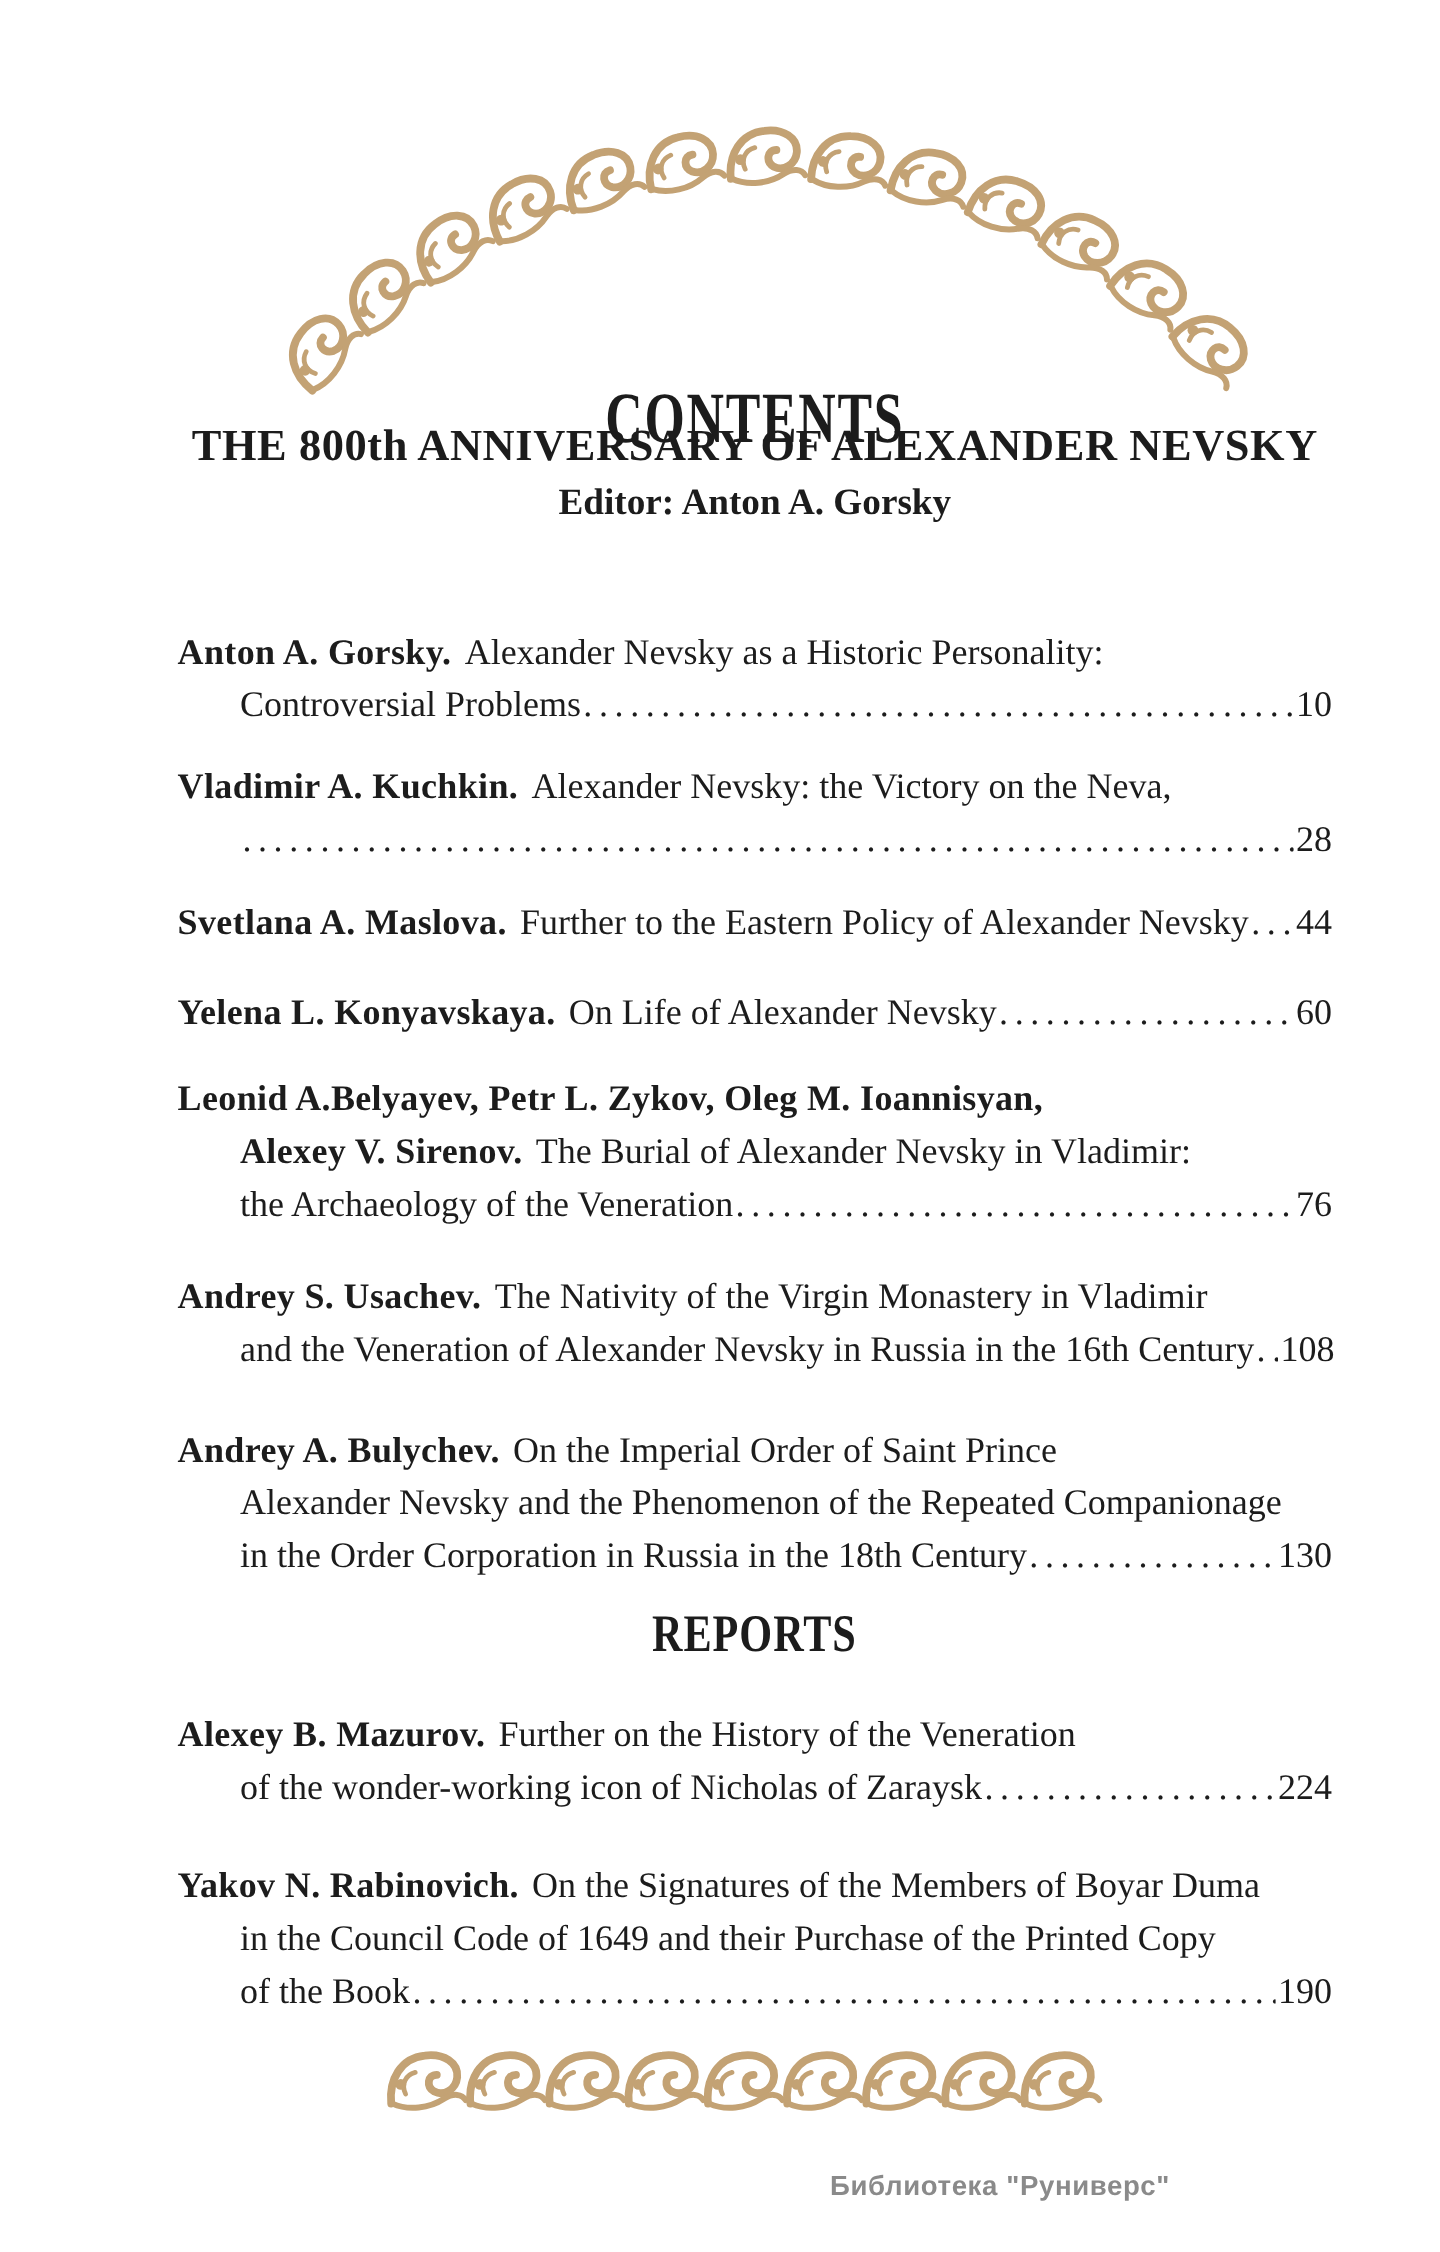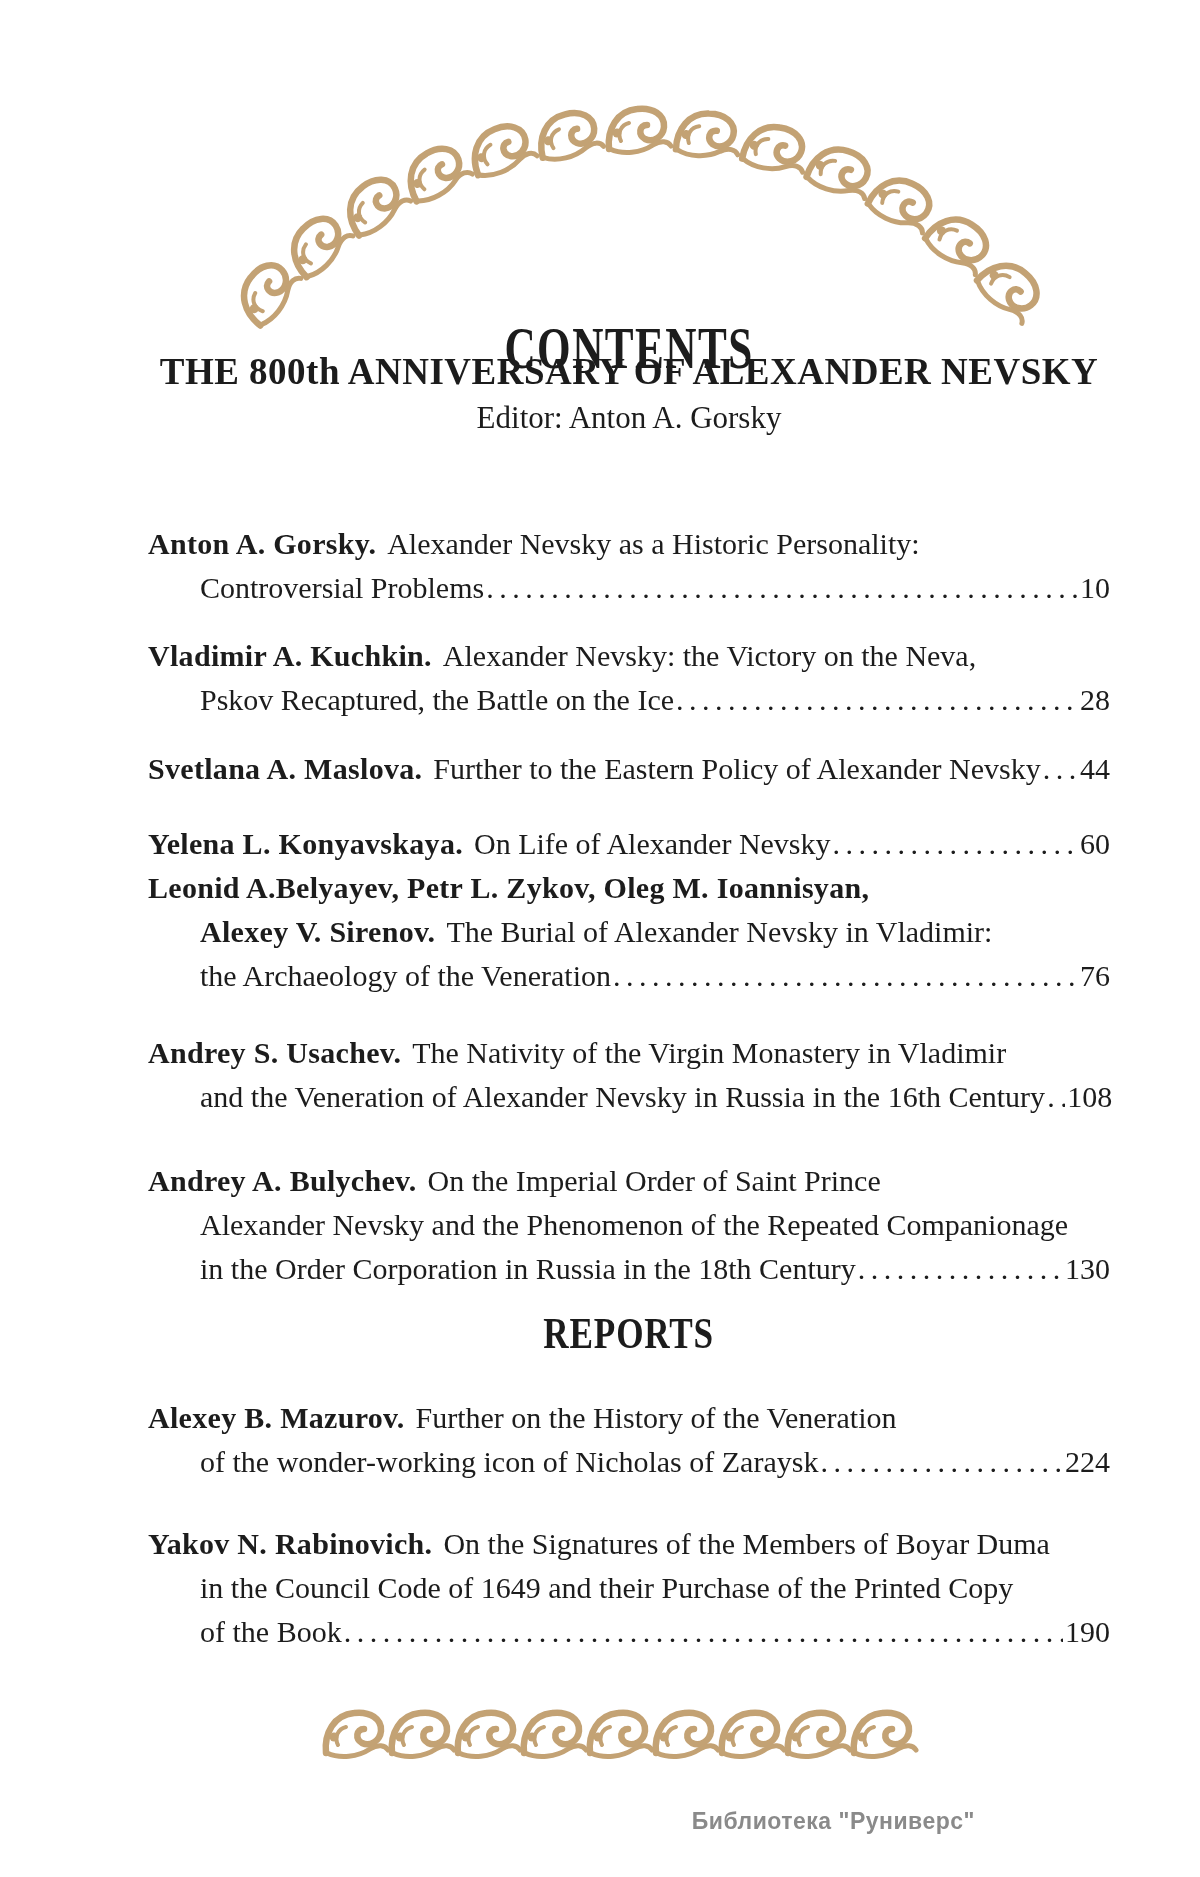--- a/index.html
+++ b/index.html
@@ -15,42 +15,42 @@
   .ornament-arc { position:absolute; left:260px; top:140px; }
   .ornament-band { position:absolute; left:324px; top:1706px; }
 
   
   .head-wrap { position:absolute; left:148px; width:962px; text-align:center; }
   .title {
     top:278px; font-size:60px; font-weight:600; letter-spacing:2px; line-height:1;
   }
   .title .sq { display:inline-block; transform:scaleX(0.72); transform-origin:center; }
   .subtitle { top:352px; font-size:37px; font-weight:700; line-height:1.1; letter-spacing:0.5px; }
-  .editor { top:401px; font-size:31px; font-weight:400; line-height:1.1; }
+  .editor { top:401px; font-size:31px; font-weight:700; line-height:1.1; }
 
   
   .toc { position:absolute; left:148px; top:522px; width:962px; font-size:30px; line-height:44px; }
   .toc-entry { margin:0; }
   .toc-line { white-space:nowrap; }
   .toc-line.indent { padding-left:52px; }
   .toc-line.has-page { display:flex; align-items:flex-end; }
   .author { font-weight:700; margin-right:11px; letter-spacing:0.3px; }
   .ttl { font-weight:400; }
   .dots { flex:1 1 auto; overflow:hidden; white-space:nowrap; min-width:18px; margin:0 2px; }
   .dots::after {
     content:"..................................................................................................................................................";
     letter-spacing:5.5px;
   }
   .pagenum { flex:0 0 auto; }
 
   
   .g1 .toc-entry:nth-child(2) { margin-top:24px; }
   .g1 .toc-entry:nth-child(3) { margin-top:25px; }
   .g1 .toc-entry:nth-child(4) { margin-top:31px; }
-  .g1 .toc-entry:nth-child(5) { }
+  .g1 .toc-entry:nth-child(5) { margin-top:28px; }
   .g1 .toc-entry:nth-child(6) { margin-top:33px; }
   .g1 .toc-entry:nth-child(7) { margin-top:40px; }
   .section-header {
     margin:21px 0 0 0; text-align:center; font-size:44px; font-weight:600;
     letter-spacing:1px; line-height:44px;
   }
   .section-header .sq { display:inline-block; transform:scaleX(0.8); transform-origin:center; }
   .g2 .toc-entry:nth-child(1) { margin-top:40px; }
   .g2 .toc-entry:nth-child(2) { margin-top:38px; }
 
@@ -102,21 +102,20 @@
           <div class="toc-line"><span class="author">Anton A. Gorsky.</span><span class="ttl">Alexander Nevsky as a Historic Personality:</span></div>
           <div class="toc-line indent has-page">
             <span class="ttl">Controversial Problems</span>
             <span class="dots"></span>
             <span class="pagenum">10</span>
           </div>
         </div>
         <div class="toc-entry">
           <div class="toc-line"><span class="author">Vladimir A. Kuchkin.</span><span class="ttl">Alexander Nevsky: the Victory on the Neva,</span></div>
           <div class="toc-line indent has-page">
-            <span class="ttl">Pskov Recaptured, the Battle on the Ice</span>
             <span class="dots"></span>
             <span class="pagenum">28</span>
           </div>
         </div>
         <div class="toc-entry">
           <div class="toc-line has-page">
             <span class="author">Svetlana A. Maslova.</span>
             <span class="ttl">Further to the Eastern Policy of Alexander Nevsky</span>
             <span class="dots"></span>
             <span class="pagenum">44</span>

